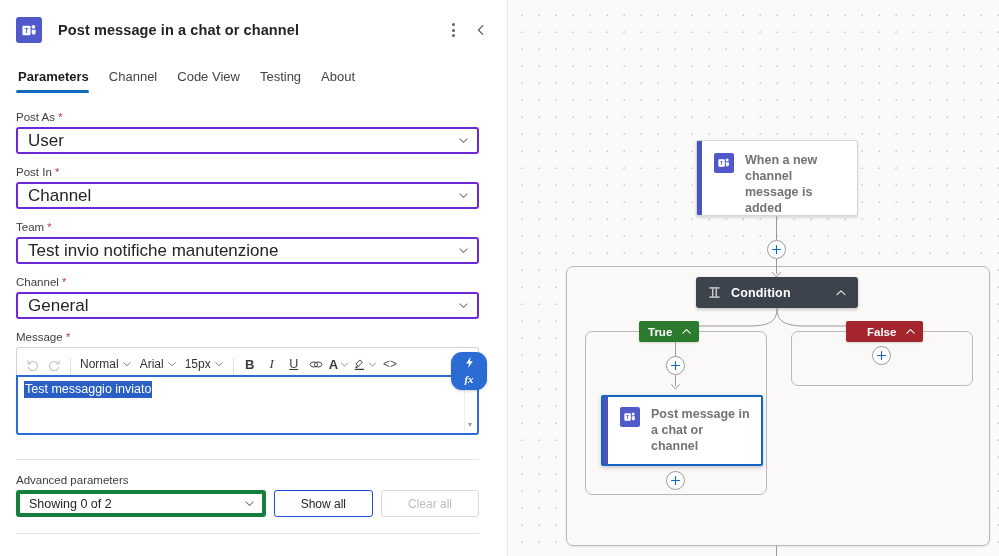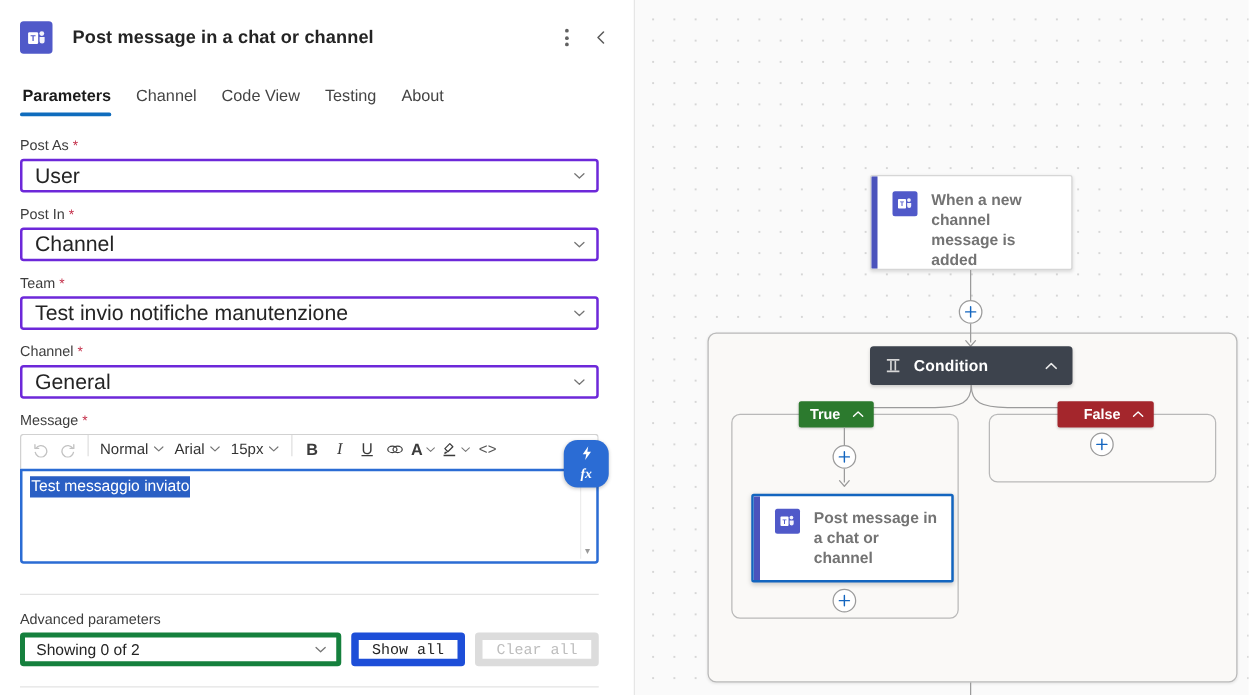--- a/index.html
+++ b/index.html
@@ -65,34 +65,34 @@
     display:flex; align-items:center; padding: 0 8px 0 10px;
     font-size:17px; color:#242424; cursor:pointer;
   }
   .combo span.val { flex:1; overflow:hidden; white-space:nowrap; text-overflow:ellipsis; }
   .chev { color:#757575; flex:0 0 auto; display:flex; }
 
   
   .rte-wrap { position:relative; }
   .rte-toolbar {
     height:28px; border:1px solid #d1d1d1; border-bottom:none; border-radius:3px 3px 0 0;
-    display:flex; align-items:flex-start; background:#fff; padding: 0 4px;
+    display:flex; align-items:flex-end; background:#fff; padding: 0 4px;
   }
   .tb-btn {
     min-width:22px; height:22px; display:flex; align-items:center; justify-content:center;
     color:#3b3b3b; font-size:12.5px; cursor:pointer; border-radius:3px; padding:0 2px;
   }
   .tb-btn.dis { color:#bdbdbd; cursor:default; }
   .tb-sel {
     display:flex; align-items:center; gap:3px; height:22px; padding: 0 4px;
     font-size:12px; color:#333; cursor:pointer; border-radius:3px; white-space:nowrap;
   }
   .tb-div { width:1px; height:17px; background:#e0e0e0; margin:0 5px; flex:0 0 1px; }
   .rte-body {
-    height:76px; border:2px solid #2b6cd4; border-radius:0 0 3px 3px;
+    height:60px; border:2px solid #2b6cd4; border-radius:0 0 3px 3px;
     background:#fff; padding: 5px 16px 0 6px; position:relative;
     font-size:12.5px; overflow:hidden;
   }
   .sel-text { background:#2a5fc4; color:#fff; padding: 1px 1px 2px 1px; }
   .rte-scroll {
     position:absolute; right:2px; top:2px; bottom:2px; width:11px;
     background:#fff; border-left:1px solid #ededed;
     display:flex; align-items:flex-end; justify-content:center; padding-bottom:2px;
     color:#9a9a9a; font-size:8px;
   }
@@ -106,23 +106,23 @@
     font-family:"Liberation Serif", serif; }
 
   .hr { height:1px; background:#e3e3e3; margin: 24px 28px 0 16px; }
   .adv { padding: 14px 28px 0 16px; }
   .adv-row { display:flex; align-items:center; gap:8px; margin-top:4px; }
   .adv-combo {
     flex:1; max-width:343px; height:27px; border:4px solid #15803d; border-radius:3px;
     display:flex; align-items:center; padding:0 7px 0 9px; font-size:12.5px; cursor:pointer; background:#fff;
   }
   .btn {
-    height:27px; border:6px solid #1d4ed8; border-radius:3px; background:#fff;
-    font-size:12px; color:#242424; padding: 0 11px; cursor:pointer;
-    font-family:Liberation Mono, monospace; display:flex; align-items:center;
+    height:27px; border:1px solid #1d4ed8; border-radius:3px; background:#fff;
+    font-size:12px; color:#242424; padding: 0 26px; cursor:pointer;
+    font-family:Liberation Sans, sans-serif; display:flex; align-items:center;
   }
   .btn.disabled { color:#bdbdbd; border-color:#dcdcdc; cursor:default; }
   .hr2 { height:1px; background:#e3e3e3; margin: 16px 28px 0 16px; }
 
   
   .canvas {
     flex:1; position:relative; background-color:#fafafa;
     background-image: radial-gradient(#d6d6d6 1px, transparent 1px);
     background-size: 17px 17px; background-position: 6px 7px;
     overflow:hidden;

